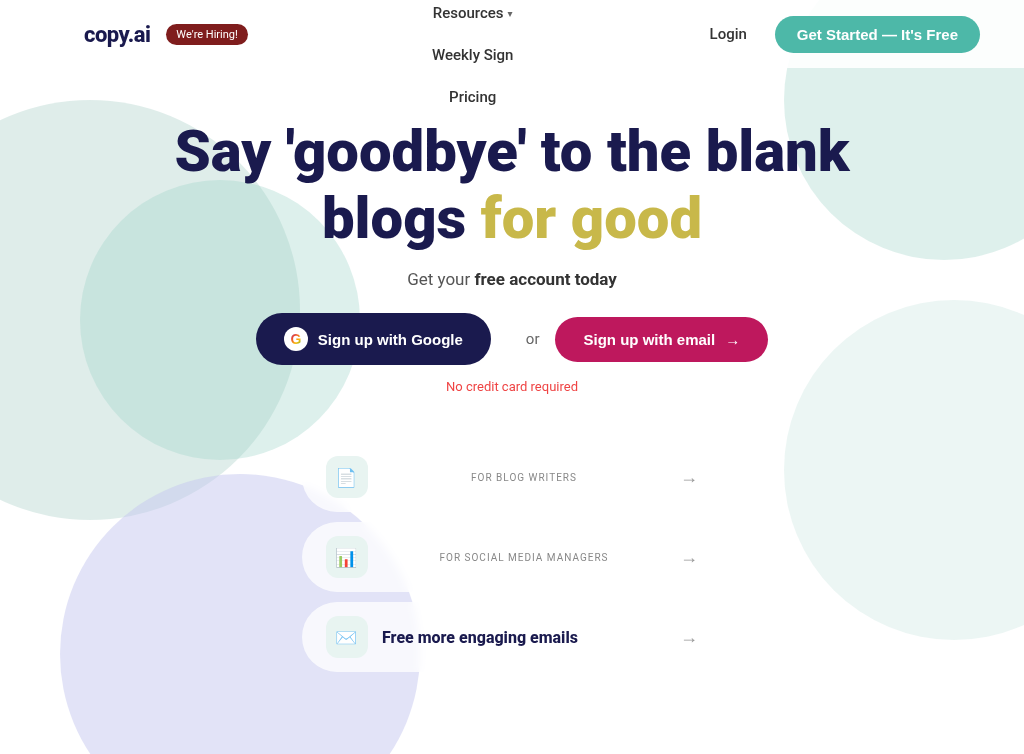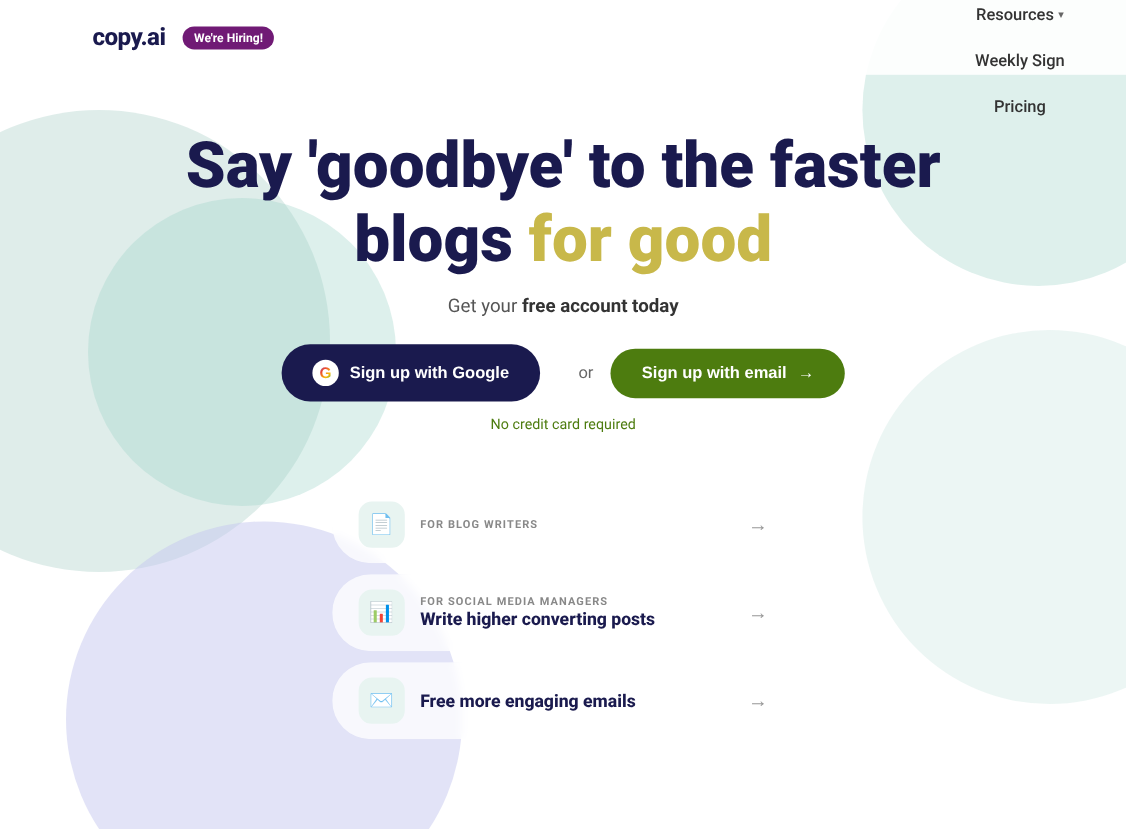--- a/index.html
+++ b/index.html
@@ -79,24 +79,24 @@
       align-items: center;
       gap: 16px;
     }
     .logo {
       font-size: 22px;
       font-weight: 800;
       color: #1a1a4e;
       letter-spacing: -0.5px;
     }
     .hiring-badge {
-      background: #701a75;
+      background: #7f1d1d;
       color: #fff;
       font-size: 11px;
-      font-weight: 700;
+      font-weight: 400;
       padding: 4px 10px;
       border-radius: 20px;
     }
     .nav-center {
       display: flex;
       align-items: center;
       gap: 8px;
       flex-direction: column;
     }
     .nav-item {
@@ -205,32 +205,32 @@
     }
     .or-text {
       font-size: 15px;
       color: #666;
       margin-left: 19px;
     }
     .email-btn {
       display: flex;
       align-items: center;
       gap: 10px;
-      background: #4d7c0f;
+      background: #be185d;
       color: #fff;
       font-size: 15px;
       font-weight: 600;
       padding: 14px 28px;
       border-radius: 40px;
       cursor: pointer;
       border: none;
     }
     .no-credit {
       font-size: 13px;
-      color: #4d7c0f;
+      color: #ef4444;
       margin-top: 4px;
     }
 
     
     .features {
       position: relative;
       z-index: 5;
       display: flex;
       flex-direction: column;
       align-items: center;
@@ -259,24 +259,25 @@
       justify-content: center;
       flex-shrink: 0;
     }
     .feature-icon {
       font-size: 18px;
       color: #4db8a8;
     }
     .feature-text { flex: 1; }
     .feature-label {
       font-size: 10px;
-      font-weight: 700;
+      font-weight: 400;
       color: #888;
       letter-spacing: 1px;
       text-transform: uppercase;
+      text-align: center;
     }
     .feature-title {
       font-size: 16px;
       font-weight: 800;
       color: #1a1a4e;
     }
     .feature-arrow {
       font-size: 18px;
       color: #999;
     }
@@ -306,25 +307,29 @@
       <span>Resources</span>
       <span class="nav-chevron">▾</span>
     </div>
     <div class="nav-item">
       <span>Weekly Sign</span>
     </div>
     <div class="nav-item">
       <span>Pricing</span>
     </div>
   </nav>
+  <div class="nav-right">
+    <span class="login-btn">Login</span>
+    <button class="get-started-btn">Get Started — It's Free</button>
+  </div>
 </header>
 
 <section class="hero">
   <h1 class="hero-title">
-    <span>Say 'goodbye' to the faster</span><br>
+    <span>Say 'goodbye' to the blank</span><br>
     <span>blogs </span><span class="for-good">for good</span>
   </h1>
   <p class="hero-subtitle">
     <span>Get your </span><strong>free account today</strong>
   </p>
   <div class="cta-row">
     <button class="google-btn">
       <div class="google-icon-wrap">
         <span class="google-g">G</span>
       </div>
@@ -348,21 +353,20 @@
       <div class="feature-label">FOR BLOG WRITERS</div>
     </div>
     <span class="feature-arrow">→</span>
   </div>
     <div class="feature-card">
     <div class="feature-icon-wrap">
       <span class="feature-icon">📊</span>
     </div>
     <div class="feature-text">
       <div class="feature-label">FOR SOCIAL MEDIA MANAGERS</div>
-      <div class="feature-title">Write higher converting posts</div>
     </div>
     <span class="feature-arrow">→</span>
   </div>
     <div class="feature-card">
     <div class="feature-icon-wrap">
       <span class="feature-icon">✉️</span>
     </div>
     <div class="feature-text">
       <div class="feature-title">Free more engaging emails</div>
     </div>

